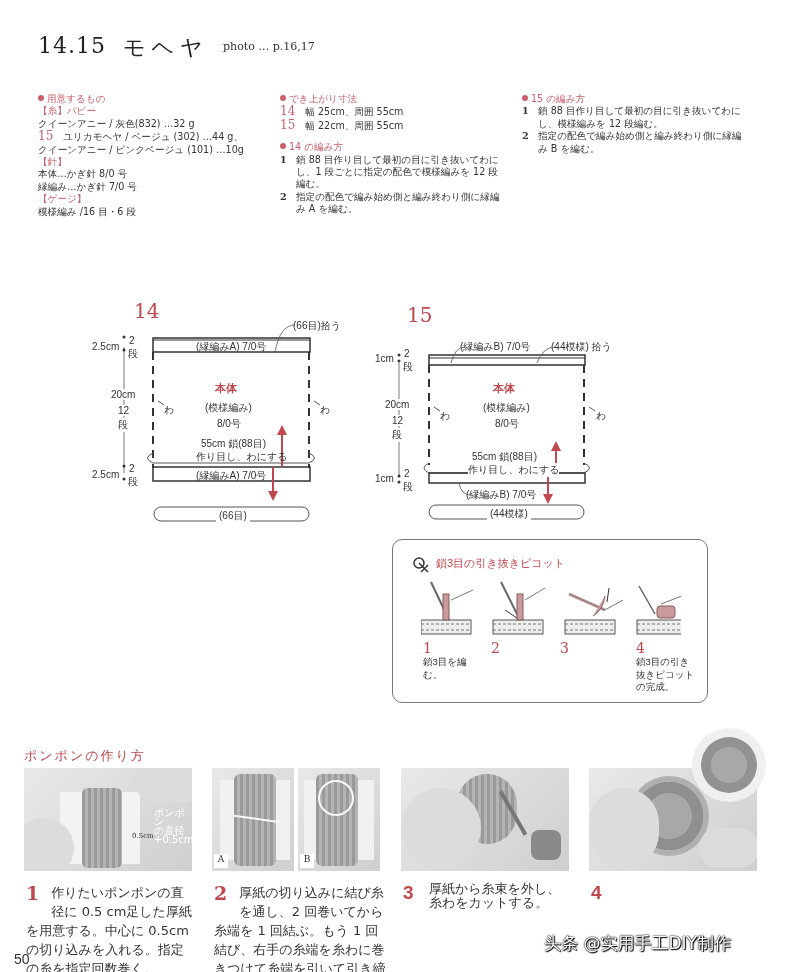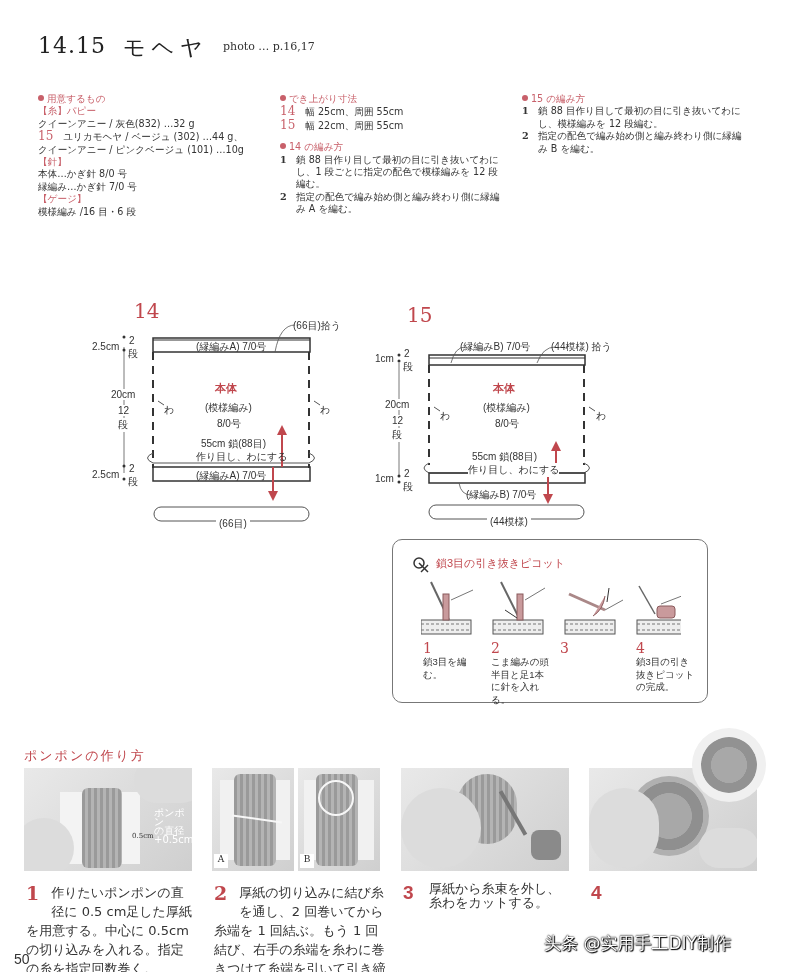--- a/index.html
+++ b/index.html
@@ -125,21 +125,21 @@
   <div class="abs dtext" style="left:213px; top:24px;">(66目)拾う</div>
   <div class="abs dtext" style="left:116px; top:45px;">(縁編みA) 7/0号</div>
   <div class="abs dtext-red" style="left:135px; top:86px;">本体</div>
   <div class="abs dtext" style="left:125px; top:106px;">(模様編み)</div>
   <div class="abs dtext" style="left:137px; top:122px;">8/0号</div>
   <div class="abs dtext" style="left:84px; top:108px;">わ</div>
   <div class="abs dtext" style="left:240px; top:108px;">わ</div>
   <div class="abs dtext" style="left:121px; top:142px;">55cm 鎖(88目)</div>
   <div class="abs dtext" style="left:116px; top:155px;">作り目し、わにする</div>
   <div class="abs dtext" style="left:116px; top:174px;">(縁編みA) 7/0号</div>
-  <div class="abs dtext" style="left:136px; top:214px; background:#fff; padding:8px 3px;">(66目)</div>
+  <div class="abs dtext" style="left:136px; top:214px; background:#fff; padding:0 3px;">(66目)</div>
   <div class="abs dtext" style="left:12px; top:46px;">2.5cm</div>
   <div class="abs dtext" style="left:49px; top:40px;">2</div>
   <div class="abs dtext" style="left:48px; top:52px;">段</div>
   <div class="abs dtext" style="left:31px; top:94px; background:#fff;">20cm</div>
   <div class="abs dtext" style="left:38px; top:110px; background:#fff;">12</div>
   <div class="abs dtext" style="left:38px; top:123px; background:#fff;">段</div>
   <div class="abs dtext" style="left:12px; top:174px;">2.5cm</div>
   <div class="abs dtext" style="left:49px; top:168px;">2</div>
   <div class="abs dtext" style="left:48px; top:180px;">段</div>
 </div>
@@ -172,21 +172,21 @@
   <div class="abs dtext" style="left:95px; top:45px;">(縁編みB) 7/0号</div>
   <div class="abs dtext" style="left:186px; top:45px;">(44模様) 拾う</div>
   <div class="abs dtext-red" style="left:128px; top:86px;">本体</div>
   <div class="abs dtext" style="left:118px; top:106px;">(模様編み)</div>
   <div class="abs dtext" style="left:130px; top:122px;">8/0号</div>
   <div class="abs dtext" style="left:75px; top:114px;">わ</div>
   <div class="abs dtext" style="left:231px; top:114px;">わ</div>
   <div class="abs dtext" style="left:107px; top:155px;">55cm 鎖(88目)</div>
   <div class="abs dtext" style="left:103px; top:168px; background:#fff;">作り目し、わにする</div>
   <div class="abs dtext" style="left:101px; top:193px;">(縁編みB) 7/0号</div>
-  <div class="abs dtext" style="left:122px; top:212px; background:#fff; padding:8px 3px;">(44模様)</div>
+  <div class="abs dtext" style="left:122px; top:212px; background:#fff; padding:0 3px;">(44模様)</div>
   <div class="abs dtext" style="left:10px; top:58px;">1cm</div>
   <div class="abs dtext" style="left:39px; top:53px;">2</div>
   <div class="abs dtext" style="left:38px; top:65px;">段</div>
   <div class="abs dtext" style="left:20px; top:104px; background:#fff;">20cm</div>
   <div class="abs dtext" style="left:27px; top:120px; background:#fff;">12</div>
   <div class="abs dtext" style="left:27px; top:133px; background:#fff;">段</div>
   <div class="abs dtext" style="left:10px; top:178px;">1cm</div>
   <div class="abs dtext" style="left:39px; top:173px;">2</div>
   <div class="abs dtext" style="left:38px; top:185px;">段</div>
 </div>
@@ -231,21 +231,20 @@
       <line x1="24" y1="24" x2="50" y2="14" stroke="#777"></line>
     </g>
   </svg>
 
   <div class="abs" style="left:30px; top:100px; width:60px;">
     <div class="pstep-num">1</div>
     <div class="pstep-text">鎖3目を編む。</div>
   </div>
   <div class="abs" style="left:98px; top:100px; width:62px;">
     <div class="pstep-num">2</div>
-    <div class="pstep-text">こま編みの頭半目と足1本に針を入れる。</div>
   </div>
   <div class="abs" style="left:167px; top:100px; width:64px;">
     <div class="pstep-num">3</div>
   </div>
   <div class="abs" style="left:243px; top:100px; width:60px;">
     <div class="pstep-num">4</div>
     <div class="pstep-text">鎖3目の引き抜きピコットの完成。</div>
   </div>
 </div>
 

